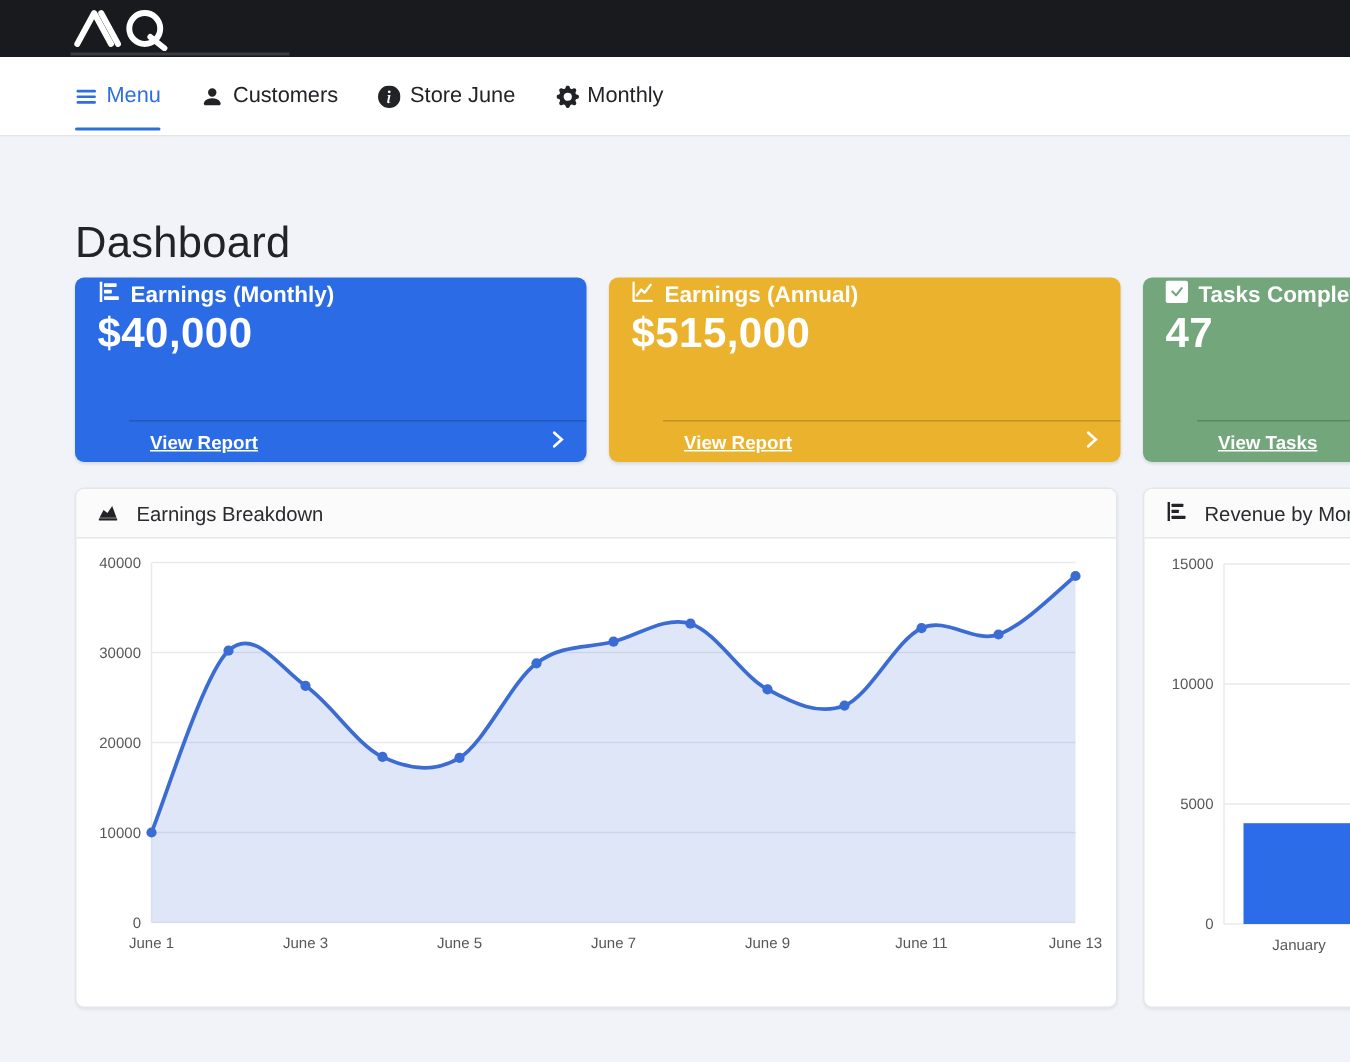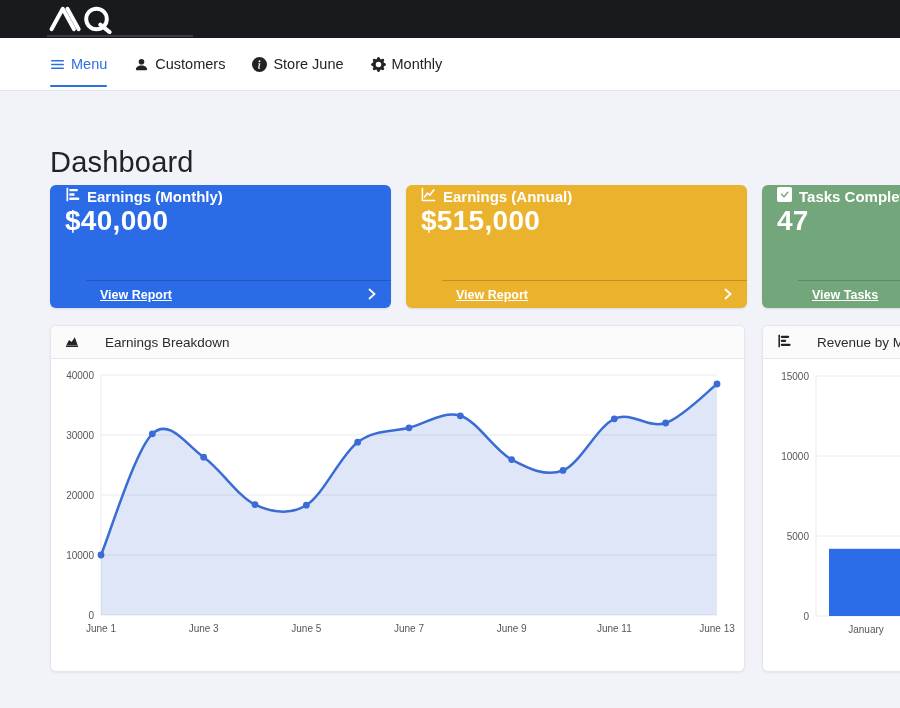--- a/index.html
+++ b/index.html
@@ -47,21 +47,21 @@
     padding:0 14px; cursor:pointer;margin-left:36px;
   }
   .stat-link { font-size:12.5px; font-weight:700; text-decoration:underline; color:#fff; }
   
   .chart-card {
     position:absolute; top:325px; background:#ffffff; border:1px solid #e4e6ec;
     border-radius:6px; box-shadow:0 1px 2px rgba(30,40,70,.07); overflow:hidden;
   }
   .chart-head {
     height:33px; background:#fbfbfc; border-bottom:1px solid #e6e8ec;
-    display:flex; align-items:center; gap:26px; padding:0 14px;
+    display:flex; align-items:center; gap:12px; padding:0 14px;
     font-size:13.5px; font-weight:500; color:#2a2b2e;
   }
   .chart-body { position:relative; }
   svg text { font-family:"Liberation Sans","DejaVu Sans",sans-serif; }
 </style>
 </head>
 <body>
 
 <div class="page">
 

